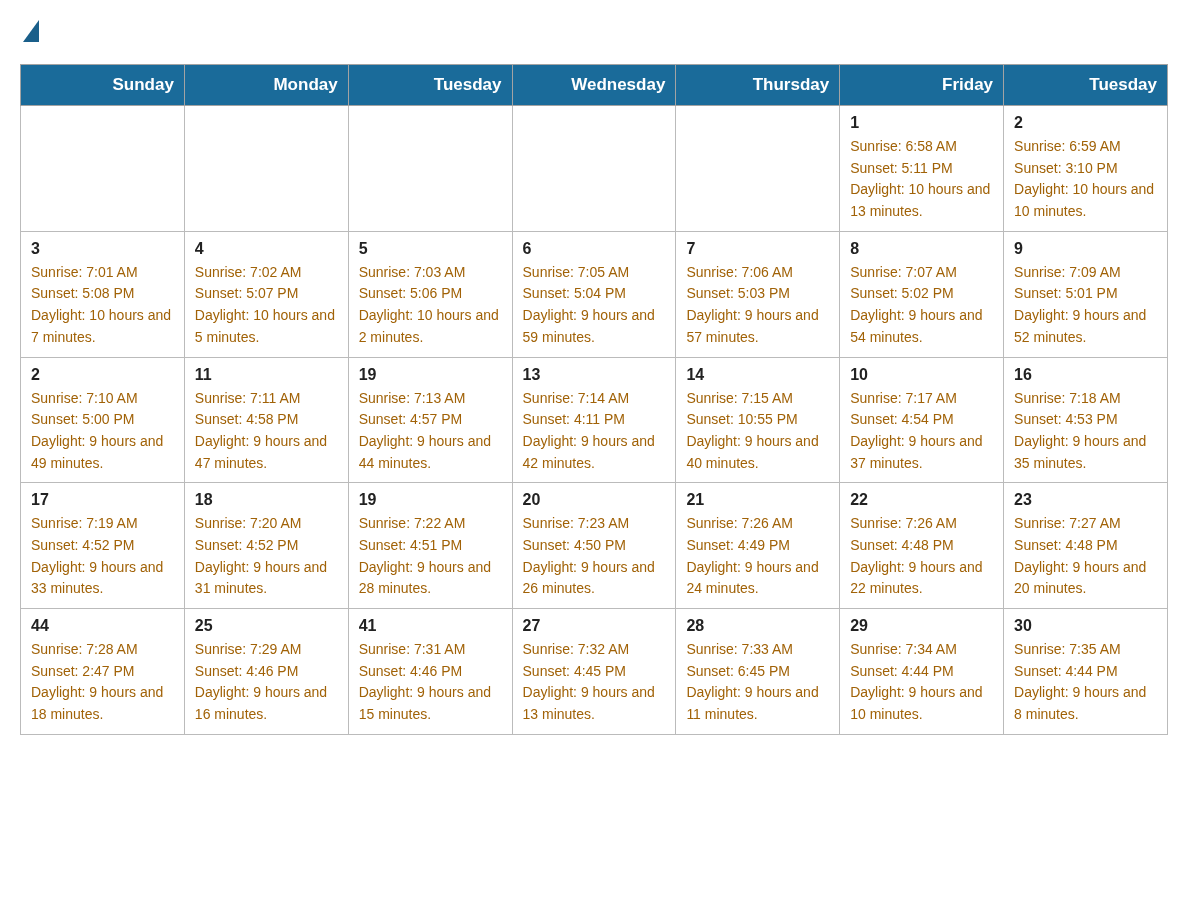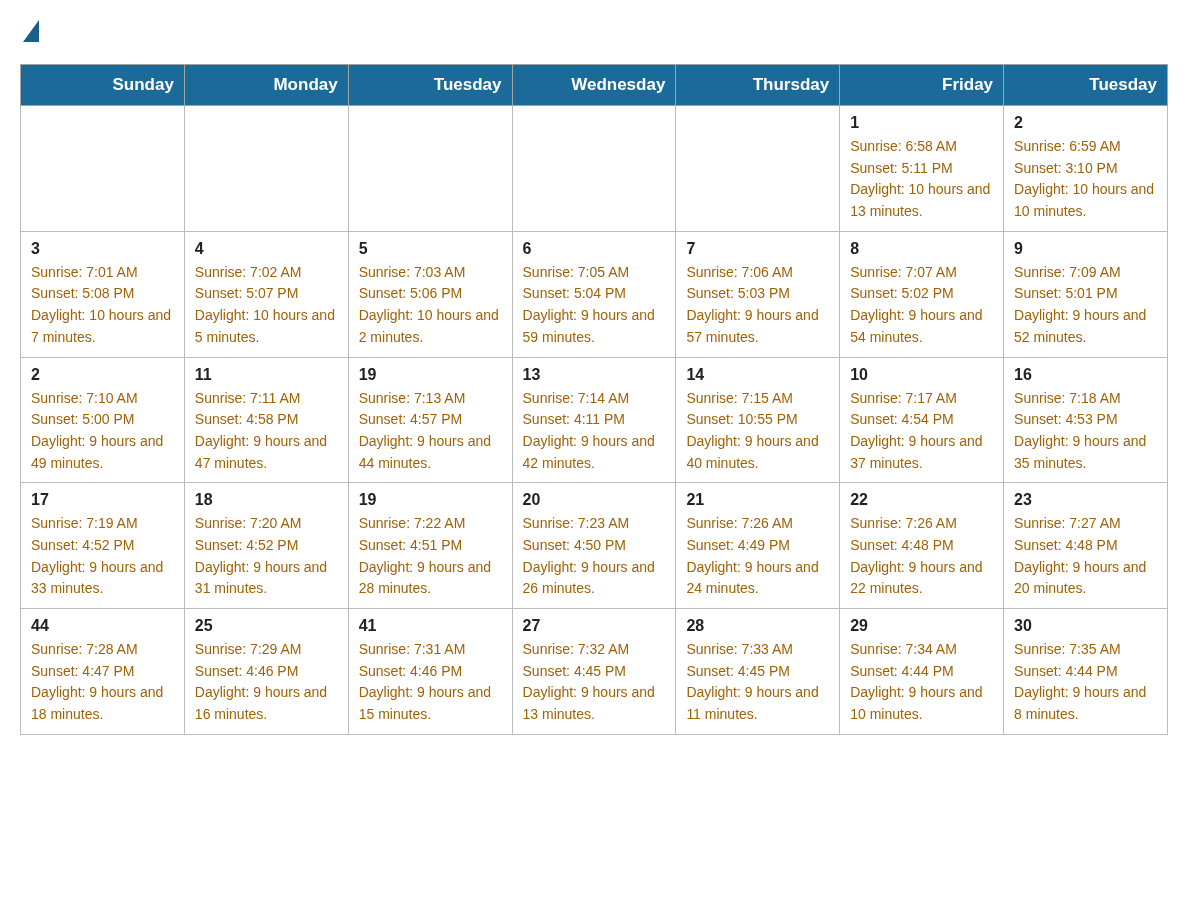--- a/index.html
+++ b/index.html
@@ -313,21 +313,21 @@
           <div class="day-info">Sunrise: 7:27 AM
 Sunset: 4:48 PM
 Daylight: 9 hours
 and 20 minutes.</div>
         </td>
       </tr>
       <tr class="week-row">
         <td>
           <div class="day-number">44</div>
           <div class="day-info">Sunrise: 7:28 AM
-Sunset: 4:47 PM
+Sunset: 2:47 PM
 Daylight: 9 hours
 and 18 minutes.</div>
         </td>
         <td>
           <div class="day-number">25</div>
           <div class="day-info">Sunrise: 7:29 AM
 Sunset: 4:46 PM
 Daylight: 9 hours
 and 16 minutes.</div>
         </td>
@@ -341,21 +341,21 @@
         <td>
           <div class="day-number">27</div>
           <div class="day-info">Sunrise: 7:32 AM
 Sunset: 4:45 PM
 Daylight: 9 hours
 and 13 minutes.</div>
         </td>
         <td>
           <div class="day-number">28</div>
           <div class="day-info">Sunrise: 7:33 AM
-Sunset: 4:45 PM
+Sunset: 6:45 PM
 Daylight: 9 hours
 and 11 minutes.</div>
         </td>
         <td>
           <div class="day-number">29</div>
           <div class="day-info">Sunrise: 7:34 AM
 Sunset: 4:44 PM
 Daylight: 9 hours
 and 10 minutes.</div>
         </td>

